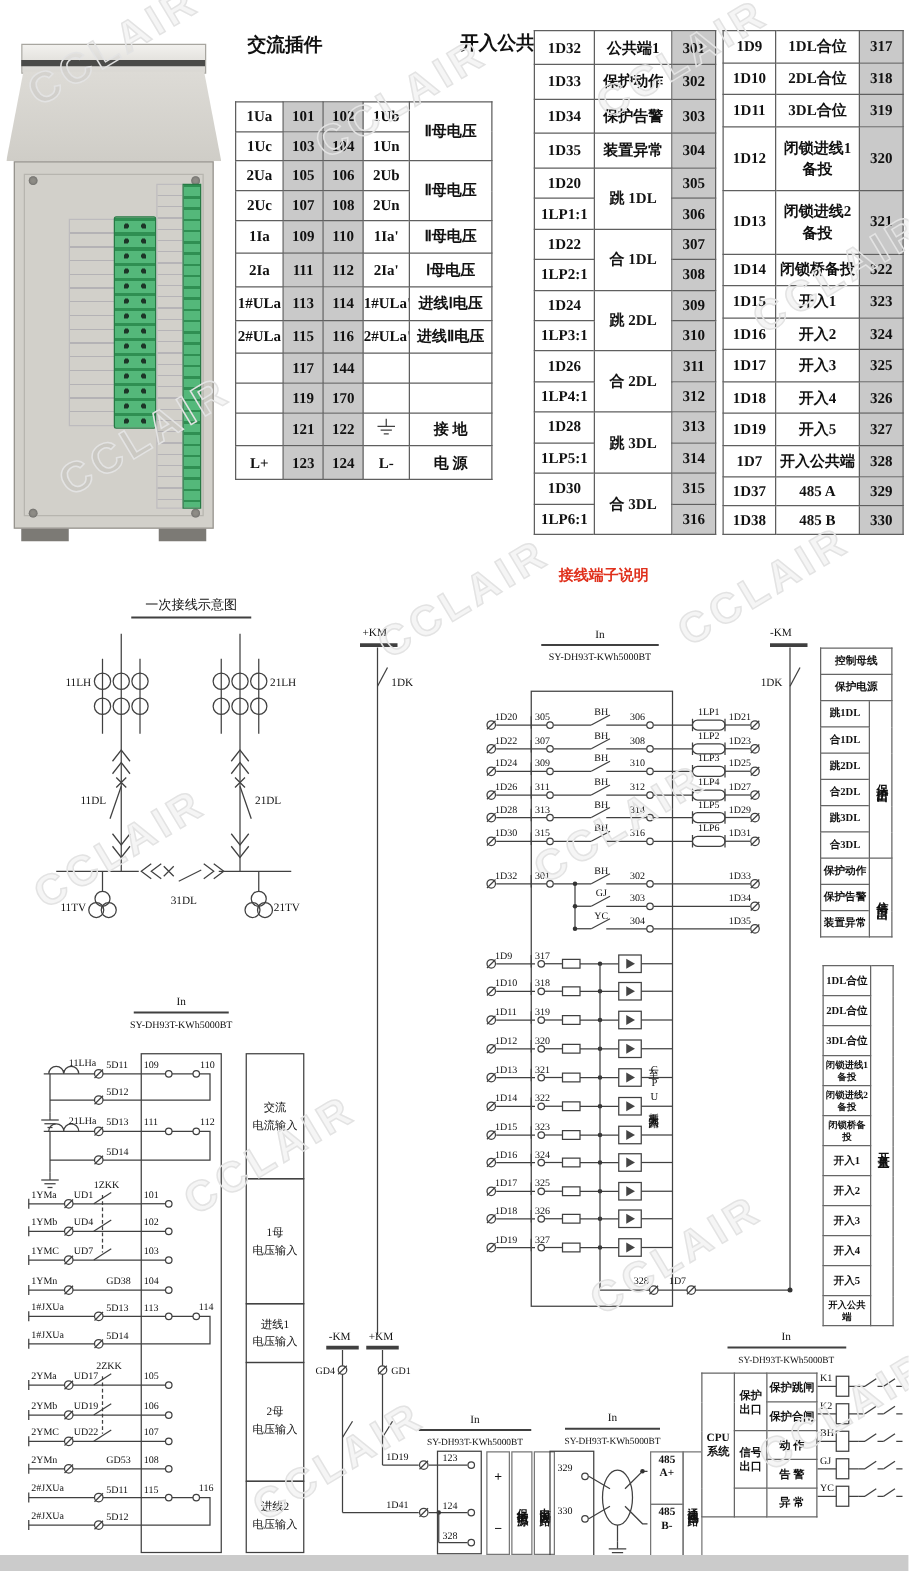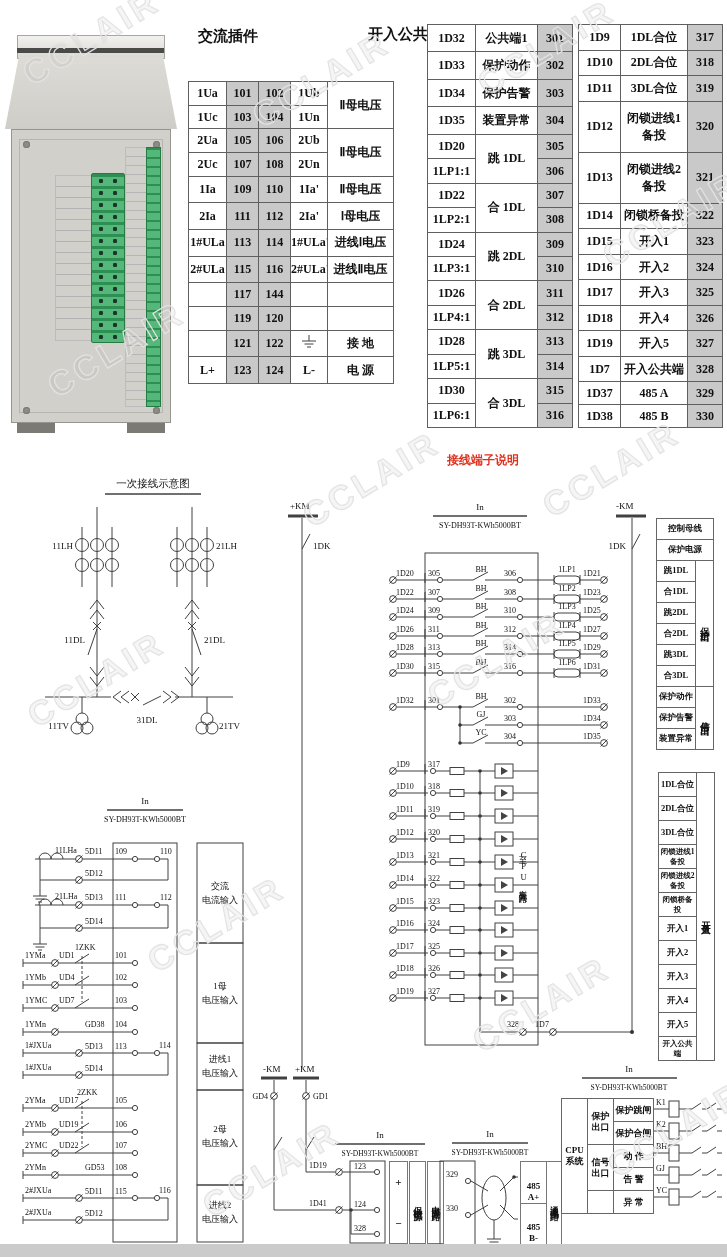--- a/index.html
+++ b/index.html
@@ -40,21 +40,21 @@
   
   .ft{position:absolute;border-collapse:collapse;table-layout:fixed;background:#fff;z-index:2}
   .ft td{border:1.3px solid #666;text-align:center;vertical-align:middle;
          font:bold 8.5px "Liberation Serif",serif;padding:0;height:20px;overflow:hidden}
   .ft .g div{width:100%;height:100%}
   
   .cell{position:absolute;border:1px solid #777;box-sizing:border-box;
         font:bold 9px "Liberation Serif",serif;display:flex;align-items:center;
         justify-content:center;text-align:center;background:transparent}
   .pm{flex-direction:column;justify-content:space-around;font-size:11px}
-  .two2{flex-direction:column;justify-content:flex-end;line-height:11px}
+  .two2{flex-direction:column;justify-content:flex-start;line-height:11px}
   
   .cput{position:absolute;border-collapse:collapse;table-layout:fixed;background:#fff}
   .cput td{border:1.2px solid #666;text-align:center;vertical-align:middle;
            font:bold 9px "Liberation Serif",serif;padding:0;height:22px}
   .cput .two span{display:block;line-height:11px}
   
   .dev{position:absolute;left:5px;top:35px;width:172px;height:398px;z-index:2}
   .dev div{position:absolute}
   .cap{left:12px;top:0;width:146px;height:22px;background:linear-gradient(#f2f1ee,#d9d7d2);border:1px solid #a8a6a0}
   .capline{left:12px;top:13px;width:147px;height:5px;background:#4a4a48}
@@ -259,21 +259,21 @@
     <tr>
           <td></td>
           <td class="sh">117</td>
           <td class="sh">144</td>
           <td></td>
           <td></td>
         </tr>
     <tr>
           <td></td>
           <td class="sh">119</td>
-          <td class="sh">120</td>
+          <td class="sh">170</td>
           <td></td>
           <td></td>
         </tr>
     <tr>
           <td></td>
           <td class="sh">121</td>
           <td class="sh">122</td>
           <td><svg width="15" height="12" style="overflow:visible">
               <use href="#gnd" x="7" y="0"></use>
             </svg></td>

